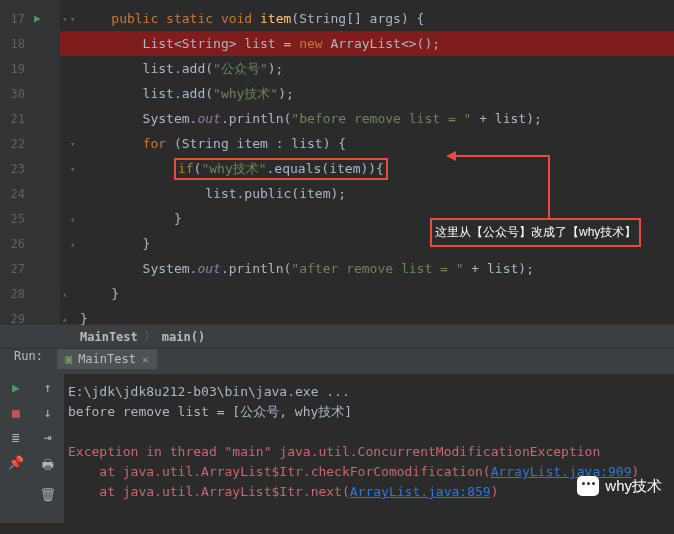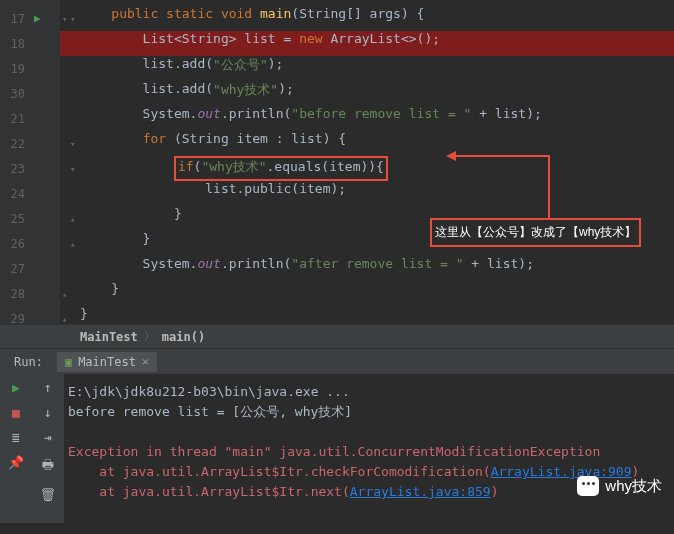--- a/index.html
+++ b/index.html
@@ -5,30 +5,30 @@
 *{margin:0;padding:0;box-sizing:border-box}
 body{background:#2b2b2b;font-family:Consolas,Monaco,monospace;font-size:13px;color:#a9b7c6;width:674px;height:534px;overflow:hidden;position:relative}
 .editor{display:flex;height:324px}
 .gutter{width:60px;background:#313335;padding-top:6px;flex-shrink:0}
 .gline{display:flex;height:25px;align-items:center;position:relative}
 .lnum{color:#606366;width:25px;text-align:right;font-size:12px}
 .run-gut{color:#499c54;position:absolute;left:34px;font-size:11px}
 .fold{position:absolute;color:#606366;font-size:9px}
 .fold.c1{left:62px}.fold.c2{left:70px}
 .code{flex:1;padding-top:6px;position:relative}
-.cline{height:25px;display:flex;white-space:pre;padding-left:20px}
+.cline{height:25px;display:flex;align-items:center;white-space:pre;padding-left:20px}
 .cline.hl{background:#7f1d1d}
 .kw{color:#cc7832}.str{color:#6a8759}.fn{color:#ffc66d}.st{color:#9876aa;font-style:italic}
 .hilite{border:2px solid #e74c3c;padding:0 2px;position:relative;z-index:2}
 .arrow-line{position:absolute;height:2px;background:#e74c3c;z-index:1}
 .arrow-head{position:absolute;width:0;height:0;border-top:5px solid transparent;border-bottom:5px solid transparent;border-right:10px solid #e74c3c;z-index:1}
 .callout{position:absolute;border:2px solid #e74c3c;background:#2b2b2b;color:#fff;padding:4px 3px;font-size:12px;font-family:sans-serif;z-index:2}
 .crumbs{background:#3c3f41;height:24px;border-top:1px solid #323232;padding-left:80px;display:flex;align-items:center;font-size:12px;color:#bbb}
 .crumbs span{margin:0 6px;color:#888}
-.tabs{background:#3c3f41;height:26px;display:flex;align-items:center;border-top:1px solid #323232}
+.tabs{background:#3c3f41;height:26px;display:flex;align-items:flex-start;border-top:1px solid #323232}
 .runlbl{color:#bbb;font-size:12px;margin:0 14px}
 .tab{background:#4e5254;padding:3px 8px;font-size:12px;color:#bbb;display:flex;align-items:center;gap:6px}
 .tab .x{color:#999;font-size:11px}
 .console{display:flex;height:149px}
 .tbcol{width:32px;background:#3c3f41;display:flex;flex-direction:column;align-items:center;padding-top:6px;gap:10px}
 .tbcol2{width:32px;background:#3c3f41;display:flex;flex-direction:column;align-items:center;padding-top:6px;gap:10px}
 .ticn{color:#afb1b3;font-size:13px;cursor:pointer}
 .ticn.g{color:#499c54}.ticn.r{color:#c75450}
 .out{flex:1;background:#2b2b2b;padding:8px 4px;font-size:13px;line-height:20px}
 .oline{white-space:pre}
@@ -91,21 +91,21 @@
       <div class="gline">
         <span class="lnum">29</span>
         <span class="fold c1">▴</span>
       </div>
     </div>
 <div class="code" id="code">
 <div class="arrow-line" style="left:395px;top:155px;width:95px"></div>
 <div class="arrow-line" style="left:488px;top:155px;width:2px;height:65px"></div>
 <div class="arrow-head" style="left:386px;top:151px"></div>
 <div class="callout" style="left:370px;top:218px">这里从【公众号】改成了【why技术】</div>
-<div class="cline"><span>    </span><span class="kw">public static void </span><span class="fn">main</span><span>(String[] args) {</span></div>
+<div class="cline"><span>    </span><span class="kw">public static void </span><span class="fn">item</span><span>(String[] args) {</span></div>
       <div class="cline hl"><span>        List&lt;String&gt; list = </span><span class="kw">new </span><span>ArrayList&lt;&gt;();</span></div>
       <div class="cline"><span>        list.add(</span><span class="str">"公众号"</span><span>);</span></div>
       <div class="cline"><span>        list.add(</span><span class="str">"why技术"</span><span>);</span></div>
       <div class="cline"><span>        System.</span><span class="st">out</span><span>.println(</span><span class="str">"before remove list = "</span><span> + list);</span></div>
       <div class="cline"><span>        </span><span class="kw">for </span><span>(String item : list) {</span></div>
       <div class="cline"><span>            </span><span class="hilite"><span class="kw">if</span><span>(</span><span class="str">"why技术"</span><span>.equals(item)){</span></span></div>
       <div class="cline"><span>                list.public(item);</span></div>
       <div class="cline"><span>            }</span></div>
       <div class="cline"><span>        }</span></div>
       <div class="cline"><span>        System.</span><span class="st">out</span><span>.println(</span><span class="str">"after remove list = "</span><span> + list);</span></div>

